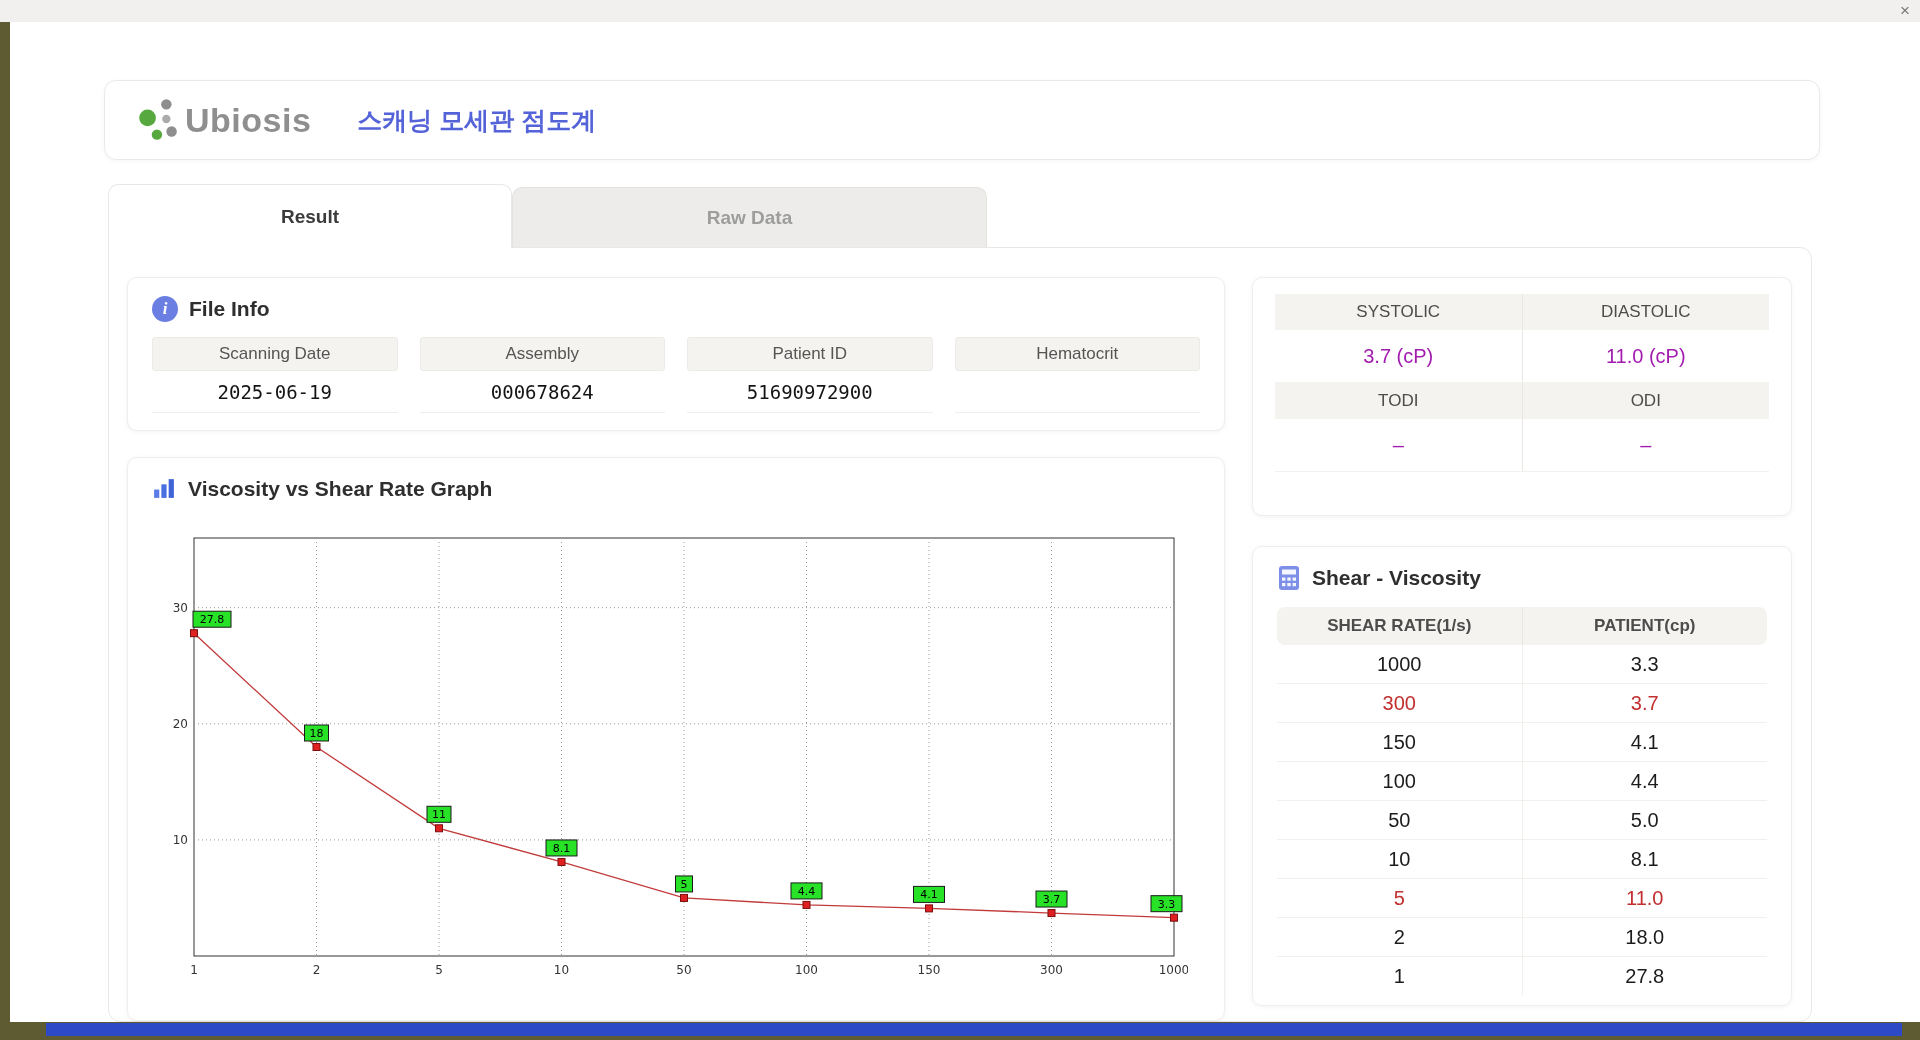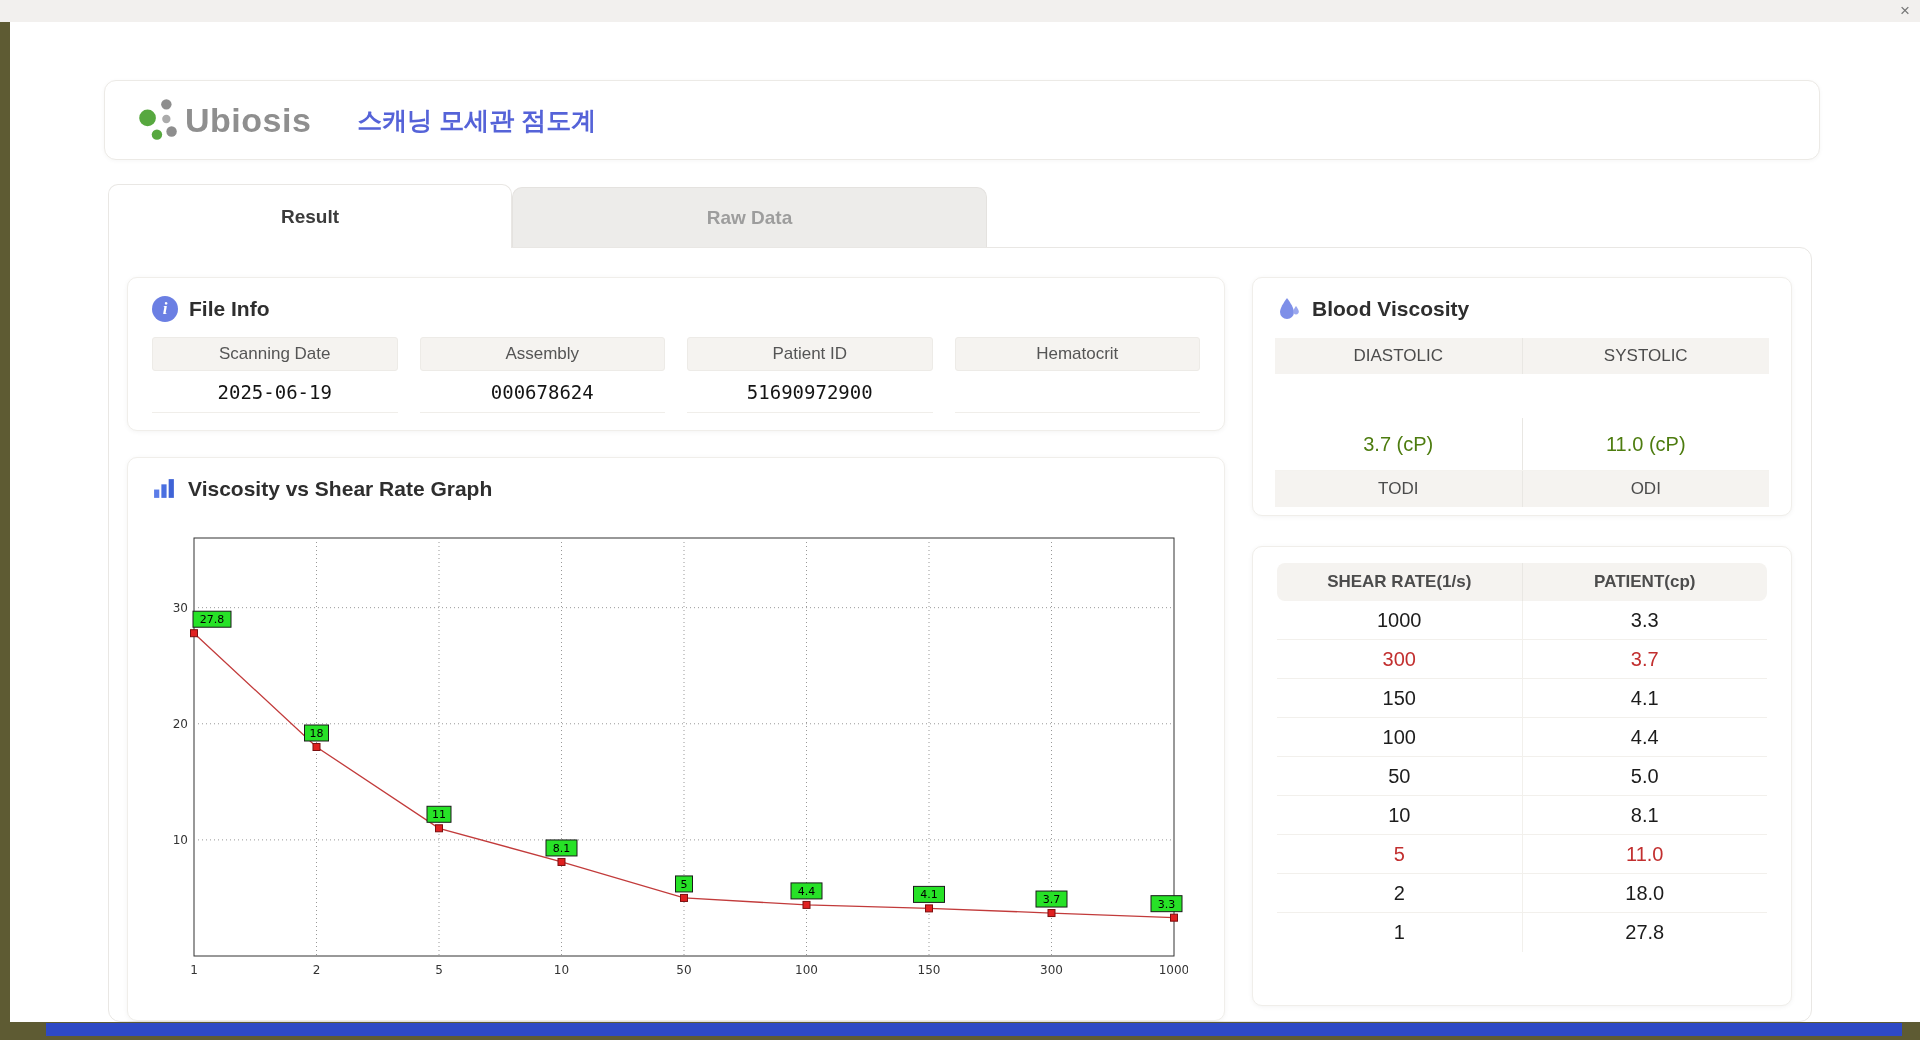--- a/index.html
+++ b/index.html
@@ -65,21 +65,21 @@
     display:flex; align-items:center; justify-content:center; font-size:17px; color:#555; }
   .fi-val { height:42px; display:flex; align-items:center; justify-content:center;
     font-size:19px; color:#141414; font-family:"DejaVu Sans Mono",monospace;
     border-bottom:1px solid #f0eeea; }
 
   
   .bv-table { margin:16px 22px 0 22px; }
   .bv-row { display:flex; }
   .bv-cell { flex:1; display:flex; align-items:center; justify-content:center; }
   .bv-row.labels .bv-cell { background:#f5f3f0; height:36px; font-size:17px; color:#4c4c4c; }
-  .bv-row.values .bv-cell { height:52px; font-size:20px; color:#4d7c0f;margin-top:44px; }
+  .bv-row.values .bv-cell { height:52px; font-size:20px; color:#a21caf; }
   .bv-cell + .bv-cell { border-left:1px solid #e9e7e3; }
   .bv-row.values { border-bottom:1px solid #f4f2ee; }
 
   
   .sv-header { display:flex; margin:16px 24px 0 24px; background:#f5f3f0; height:38px; border-radius:8px; }
   .sv-hcell { flex:1; display:flex; align-items:center; justify-content:center;
     font-size:17px; font-weight:600; color:#4c4c4c; }
   .sv-hcell + .sv-hcell { border-left:1px solid #e9e7e3; }
   .sv-body { margin:0 24px; }
   .sv-row { display:flex; height:39px; border-bottom:1px solid #f2f0ec; }
@@ -207,48 +207,56 @@
           <text x="781" y="376.39444444444445" text-anchor="middle" font-size="11" fill="#000">4.1</text>
           <rect x="888" y="369.0388888888889" width="31" height="16" fill="#27e227" stroke="#1a1a1a" stroke-width="1"></rect>
           <text x="903.5" y="381.0388888888889" text-anchor="middle" font-size="11" fill="#000">3.7</text>
           <rect x="1003" y="373.68333333333334" width="31" height="16" fill="#27e227" stroke="#1a1a1a" stroke-width="1"></rect>
           <text x="1018.5" y="385.68333333333334" text-anchor="middle" font-size="11" fill="#000">3.3</text>
         </svg>
     </div>
   </div>
 
   <div class="panel panel-bv">
-    <div class="panel-header">
-      <svg width="24" height="26" viewBox="0 0 24 26">
-        <path d="M10 2 C10 2 3 11 3 16 a7 7 0 0 0 14 0 C17 11 10 2 10 2 Z" fill="#7e8fe8"></path>
-        <path d="M19 10 C19 10 16.2 13.6 16.2 15.6 a2.8 2.8 0 0 0 5.6 0 C21.8 13.6 19 10 19 10 Z" fill="#9aa7ee"></path>
-      </svg>
-      <span class="panel-title">Blood Viscosity</span>
-    </div>
     <div class="bv-table">
       <div class="bv-row labels">
+        <div class="bv-cell">SYSTOLIC</div>
         <div class="bv-cell">DIASTOLIC</div>
-        <div class="bv-cell">SYSTOLIC</div>
       </div>
       <div class="bv-row values">
         <div class="bv-cell">3.7 (cP)</div>
         <div class="bv-cell">11.0 (cP)</div>
       </div>
       <div class="bv-row labels">
         <div class="bv-cell">TODI</div>
         <div class="bv-cell">ODI</div>
       </div>
       <div class="bv-row values">
         <div class="bv-cell">–</div>
         <div class="bv-cell">–</div>
       </div>
     </div>
   </div>
 
   <div class="panel panel-sv">
+    <div class="panel-header">
+      <svg width="24" height="26" viewBox="0 0 24 26">
+        <rect x="2" y="1" width="20" height="24" rx="3" fill="#7e8fe8"></rect>
+        <rect x="5" y="4.5" width="14" height="5" fill="#ffffff" opacity=".92"></rect>
+        <g fill="#ffffff" opacity=".92">
+          <rect x="5" y="12.5" width="3.4" height="3.2"></rect>
+          <rect x="10.3" y="12.5" width="3.4" height="3.2"></rect>
+          <rect x="15.6" y="12.5" width="3.4" height="3.2"></rect>
+          <rect x="5" y="18" width="3.4" height="3.2"></rect>
+          <rect x="10.3" y="18" width="3.4" height="3.2"></rect>
+          <rect x="15.6" y="18" width="3.4" height="3.2"></rect>
+        </g>
+      </svg>
+      <span class="panel-title">Shear - Viscosity</span>
+    </div>
     <div class="sv-header">
       <div class="sv-hcell">SHEAR RATE(1/s)</div>
       <div class="sv-hcell">PATIENT(cp)</div>
     </div>
     <div class="sv-body" id="shear-body">
         <div class="sv-row">
           <div class="sv-cell">1000</div>
           <div class="sv-cell">3.3</div>
         </div>
         <div class="sv-row hl">

